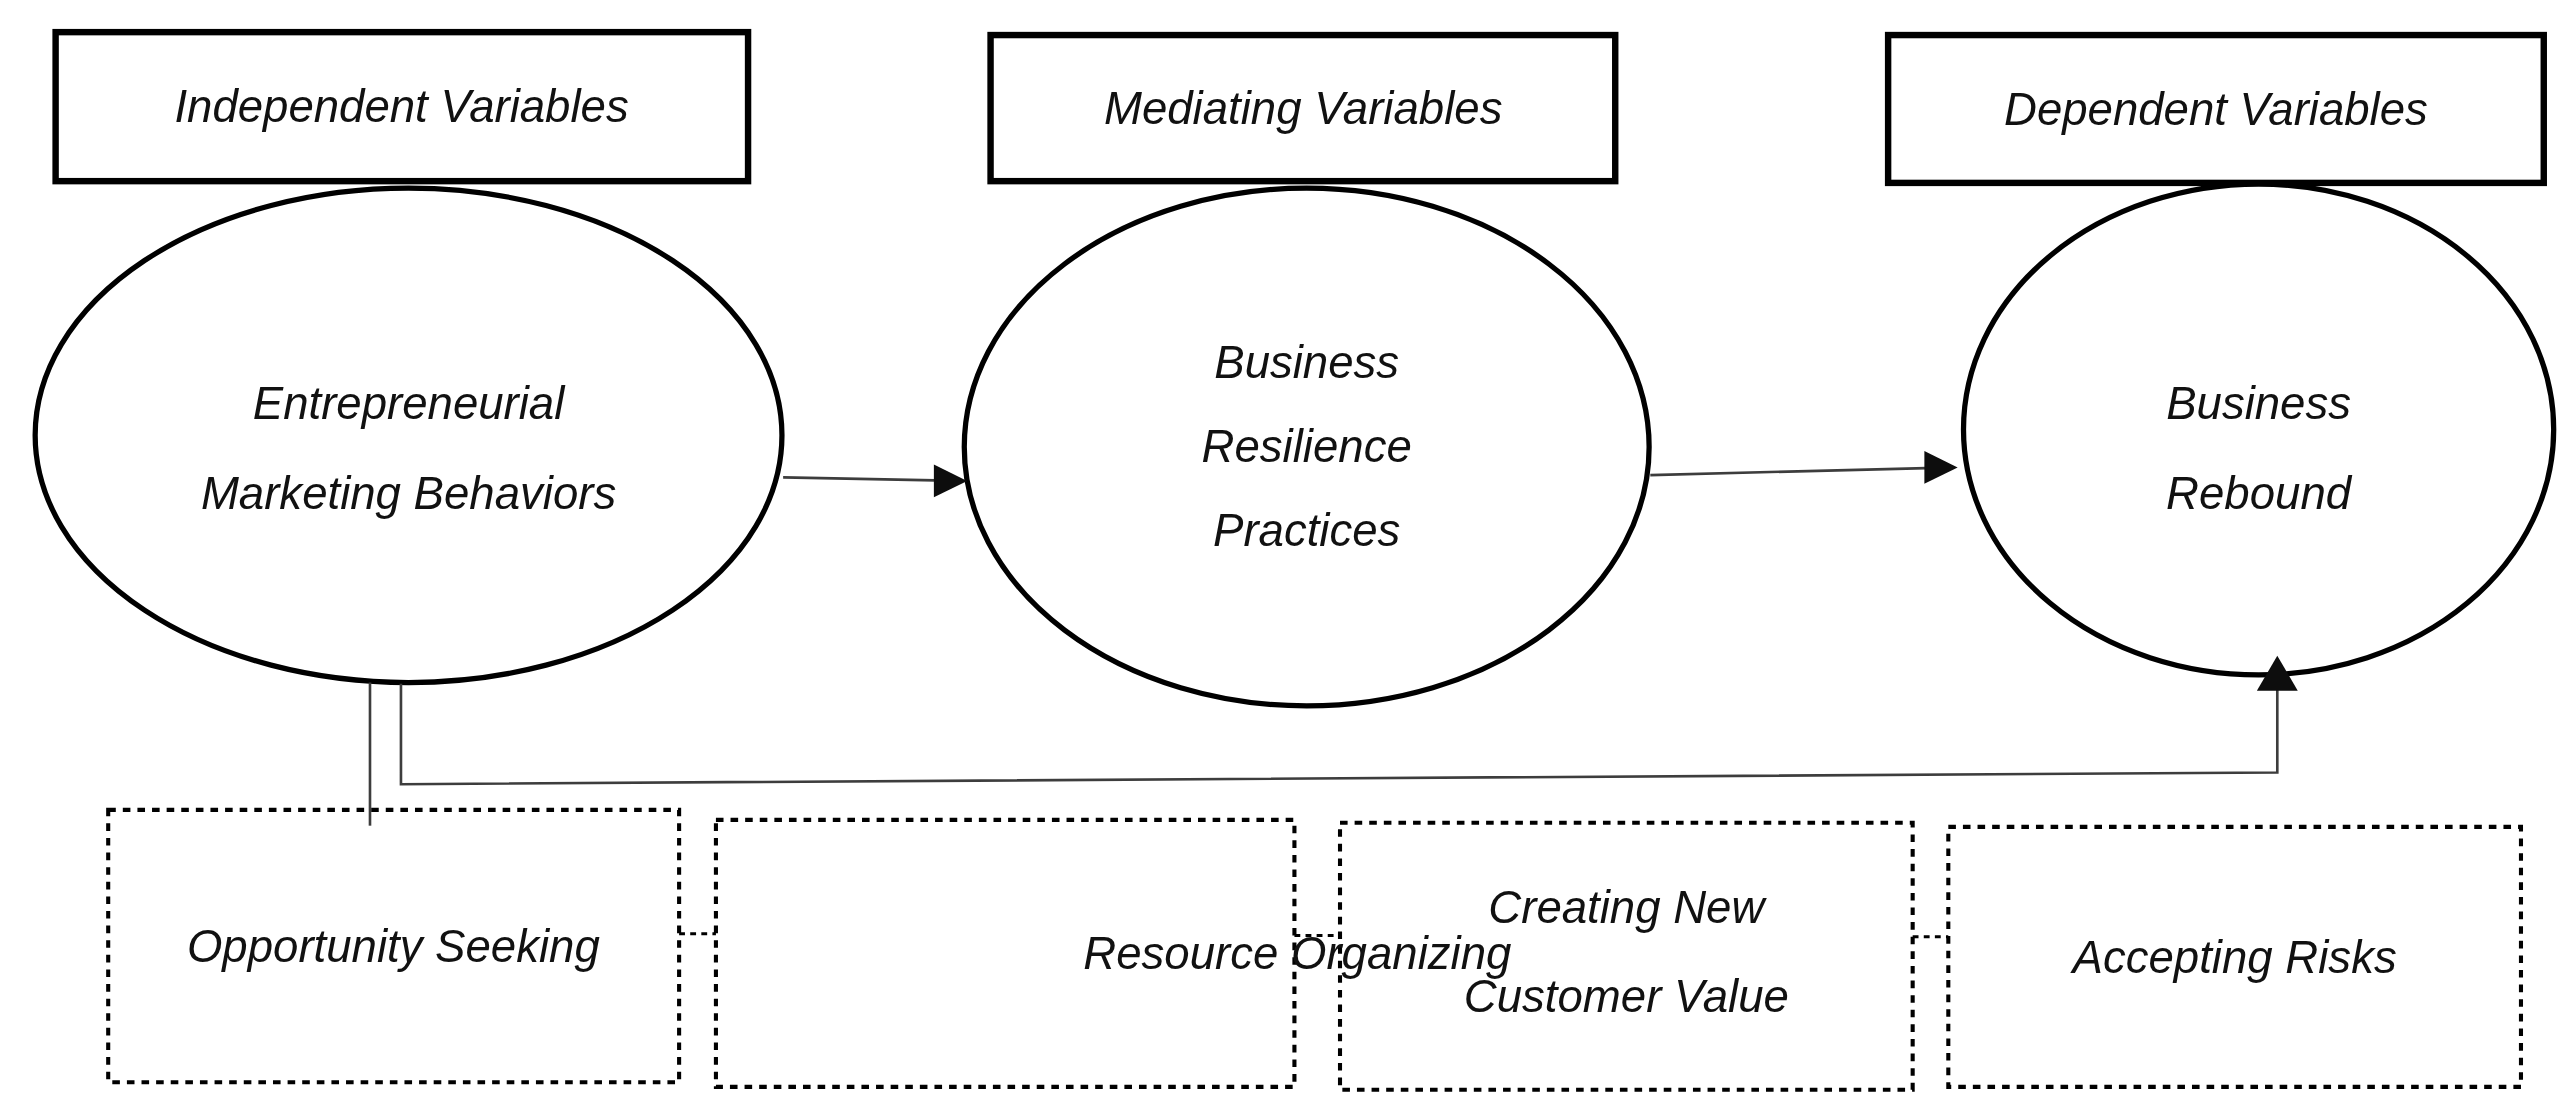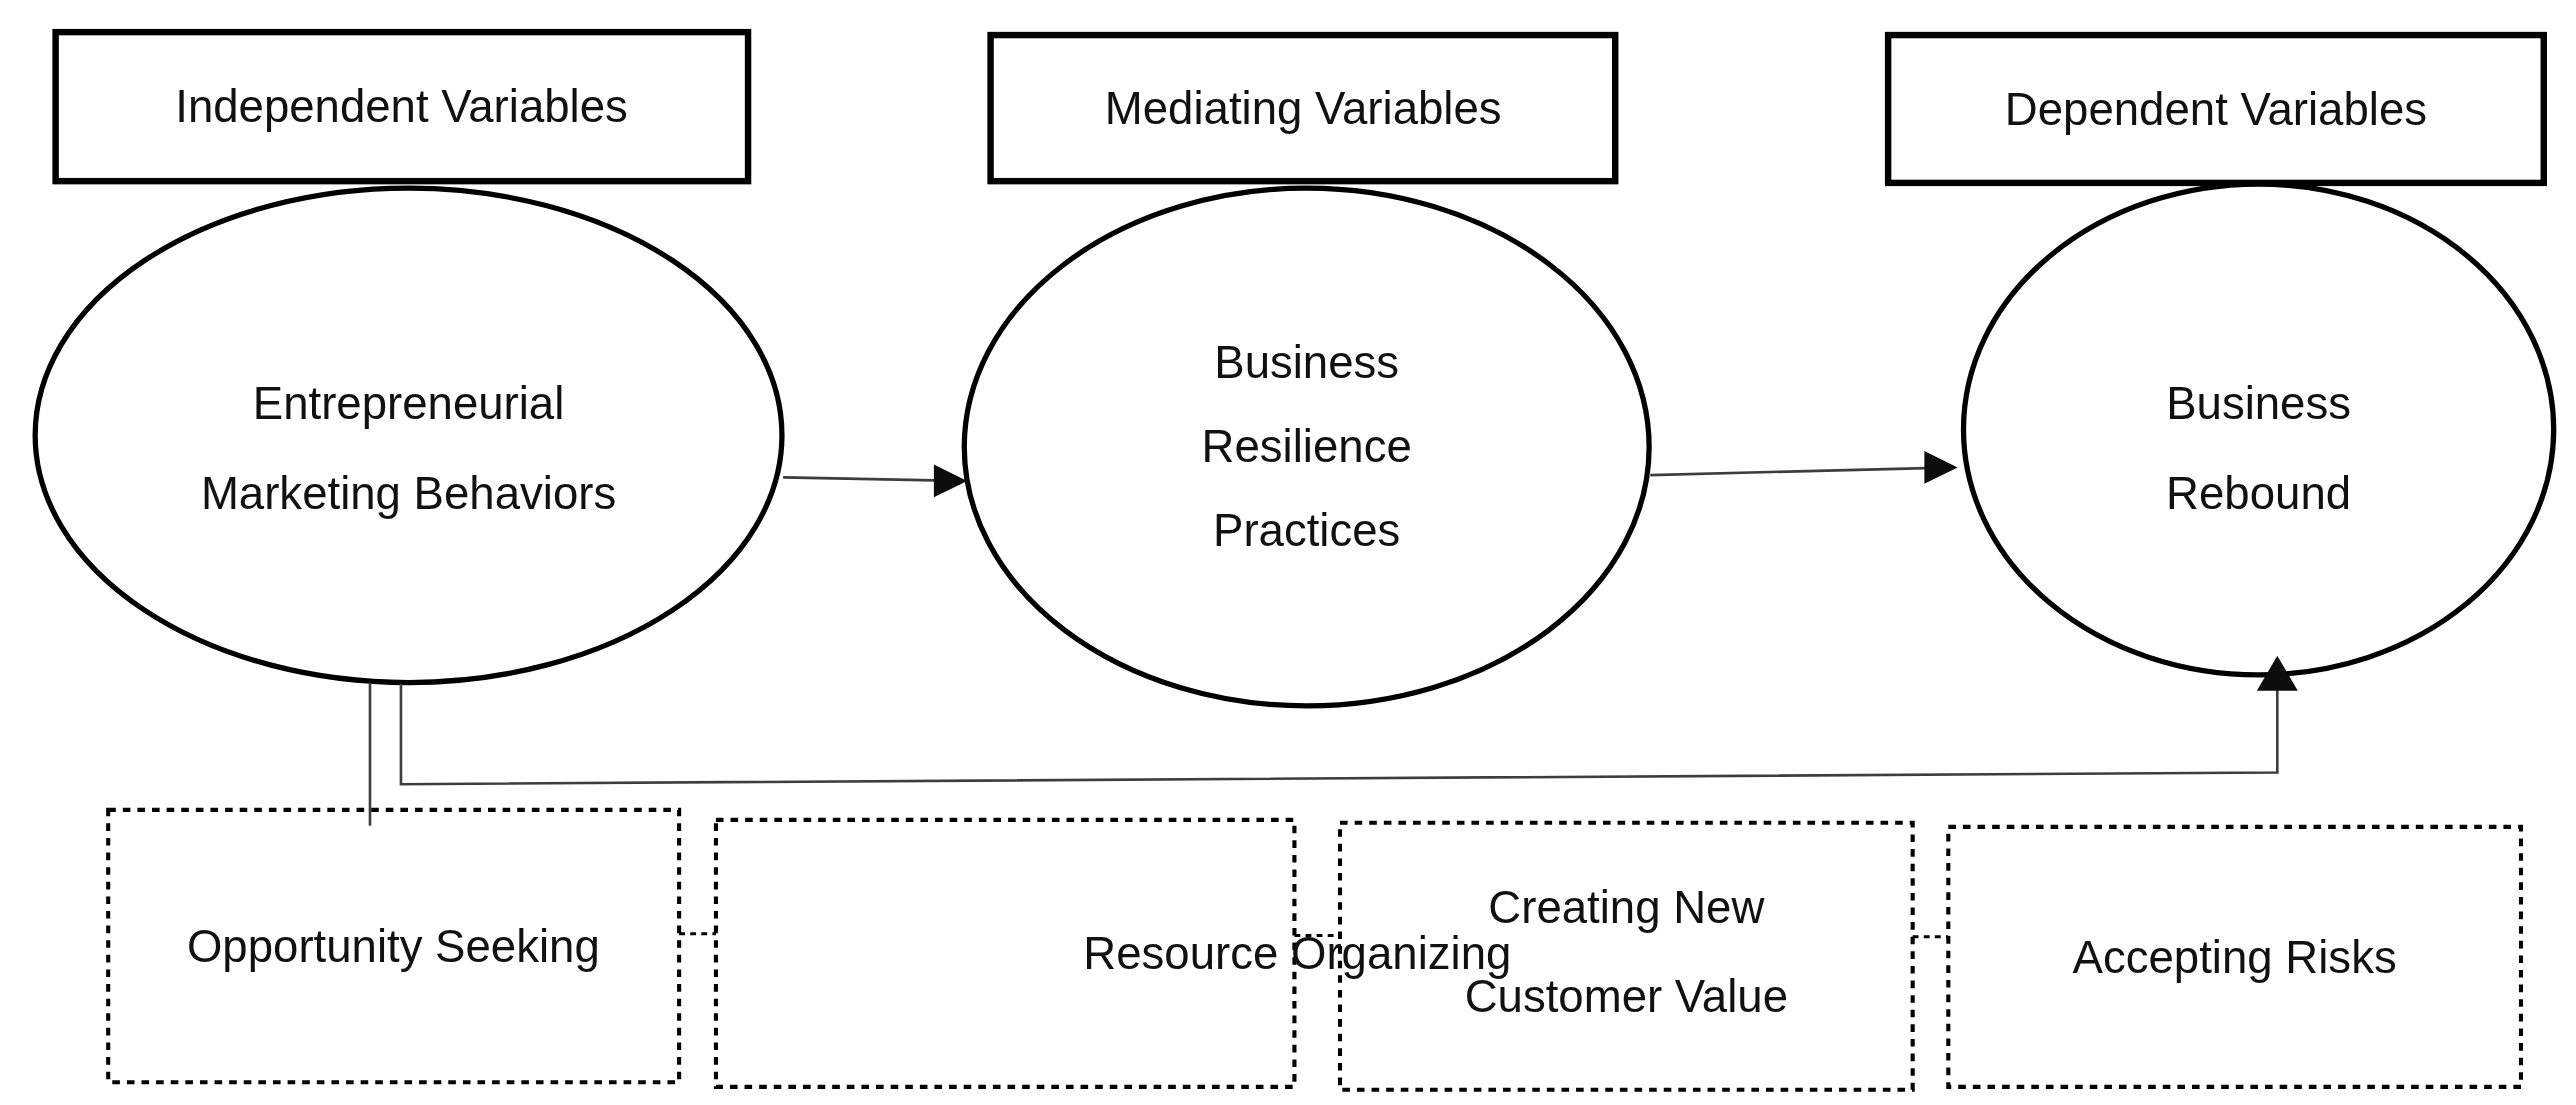--- a/index.html
+++ b/index.html
@@ -5,20 +5,21 @@
   html, body {
     margin: 0;
     padding: 0;
     background: #ffffff;
   }
   .canvas-wrap {
     width: 2576px;
     height: 1105px;
     position: relative;
     background: #ffffff;
+    font-style: italic;
   }
   svg { display: block; }
 
   .solid-box {
     fill: #ffffff;
     stroke: #000000;
     stroke-width: 11;
   }
   .shape-ellipse {
     fill: #ffffff;

